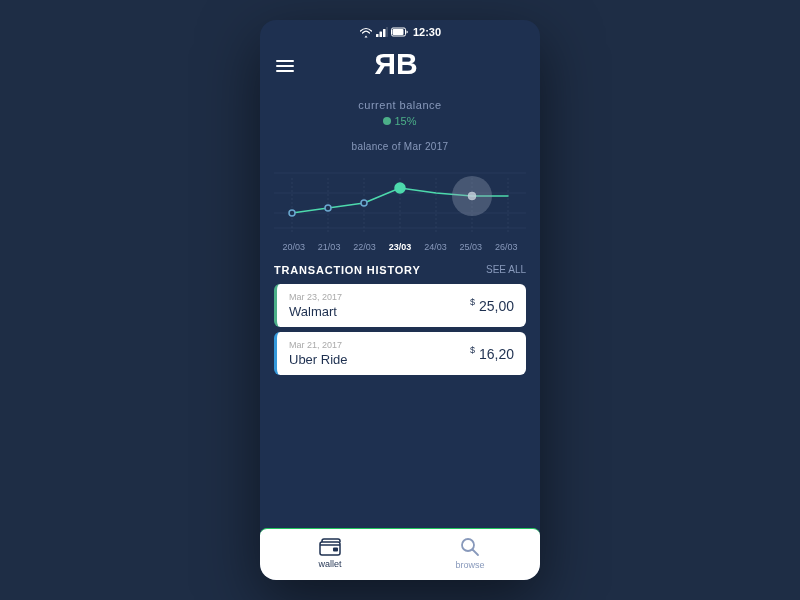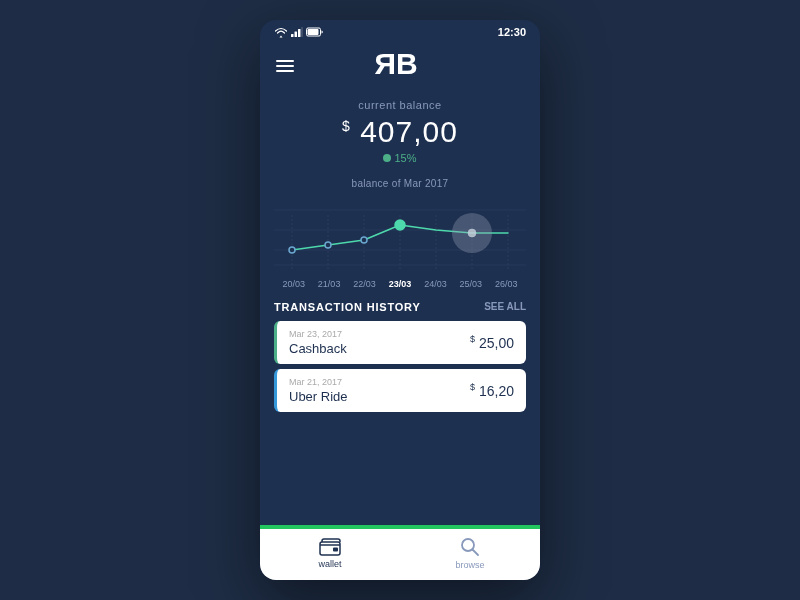--- a/index.html
+++ b/index.html
@@ -20,21 +20,21 @@
       border-radius: 16px;
       display: flex;
       flex-direction: column;
       overflow: hidden;
       box-shadow: 0 20px 60px rgba(0,0,0,0.5);
       position: relative;
     }
     
     .status-bar {
       display: flex;
-      justify-content: space-between;
+      justify-content: center;
       align-items: center;
       padding: 6px 14px 2px;
     }
     .status-bar .time {
       color: white;
       font-size: 11px;
       font-weight: 600;
       margin-left: 4px;
     }
     .signal-icons {
@@ -160,21 +160,20 @@
     .transactions-title {
       color: white;
       font-size: 11px;
       font-weight: 700;
       letter-spacing: 0.8px;
     }
     .see-all {
       color: #8899bb;
       font-size: 10px;
       cursor: pointer;
-      font-weight: bold;
     }
     .transaction-card {
       background: white;
       border-radius: 6px;
       padding: 8px 12px;
       margin-bottom: 5px;
       display: flex;
       justify-content: space-between;
       align-items: center;
     }
@@ -208,21 +207,22 @@
     .transaction-card:nth-child(3) {
       border-left: 3px solid #3498db;
     }
     
     .bottom-nav {
       background: white;
       display: flex;
       justify-content: space-around;
       align-items: center;
       padding: 8px 0 10px;
-      border-top: 4px solid #22c55e;
+      border-top: 1px solid #22c55e;
+      border-radius: 7px;
     }
     .nav-item {
       display: flex;
       flex-direction: column;
       align-items: center;
       gap: 3px;
       cursor: pointer;
       flex: 1;
     }
     .nav-item .nav-label {
@@ -277,24 +277,20 @@
         <text x="0" y="30" font-size="30" font-weight="800" fill="white" font-family="Arial, sans-serif" transform="scale(-1,1) translate(-24,0)">R</text>
 
         <text x="24" y="30" font-size="30" font-weight="800" fill="white" font-family="Arial, sans-serif">B</text>
       </svg>
     </div>
     <div style="width:24px"></div>
   </div>
 
   <div class="balance-section">
     <div class="balance-label">current balance</div>
-    <div class="balance-amount">
-      <sup>$</sup>
-      <span>407,00</span>
-    </div>
     <div class="balance-change">
       <span class="change-dot"></span>
       <span class="change-pct">15%</span>
     </div>
   </div>
 
   <div class="chart-section">
     <div class="chart-title">balance of Mar 2017</div>
     <div class="chart-container">
       <svg viewBox="0 0 252 80" preserveAspectRatio="none">
@@ -338,21 +334,21 @@
 
   <div class="transactions-section">
     <div class="transactions-header">
       <span class="transactions-title">TRANSACTION HISTORY</span>
       <span class="see-all">SEE ALL</span>
     </div>
 
     <div class="transaction-card" style="border-left: 3px solid #4caf88;">
       <div class="transaction-left">
         <span class="transaction-date">Mar 23, 2017</span>
-        <span class="transaction-name">Cashback</span>
+        <span class="transaction-name">Walmart</span>
       </div>
       <div class="transaction-amount">
         <sup>$</sup>
         <span>25,00</span>
       </div>
     </div>
 
 
     <div class="transaction-card" style="border-left: 3px solid #3498db;">
       <div class="transaction-left">

